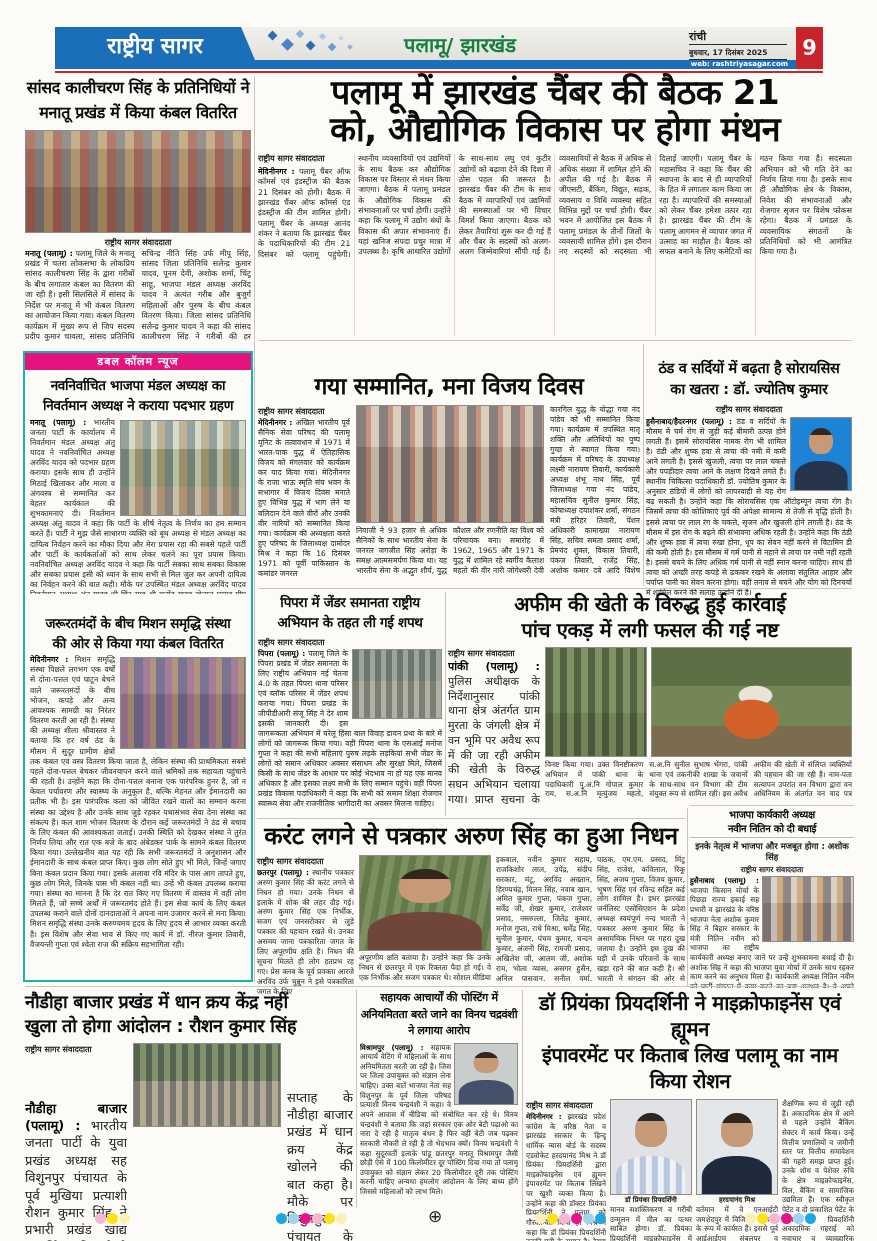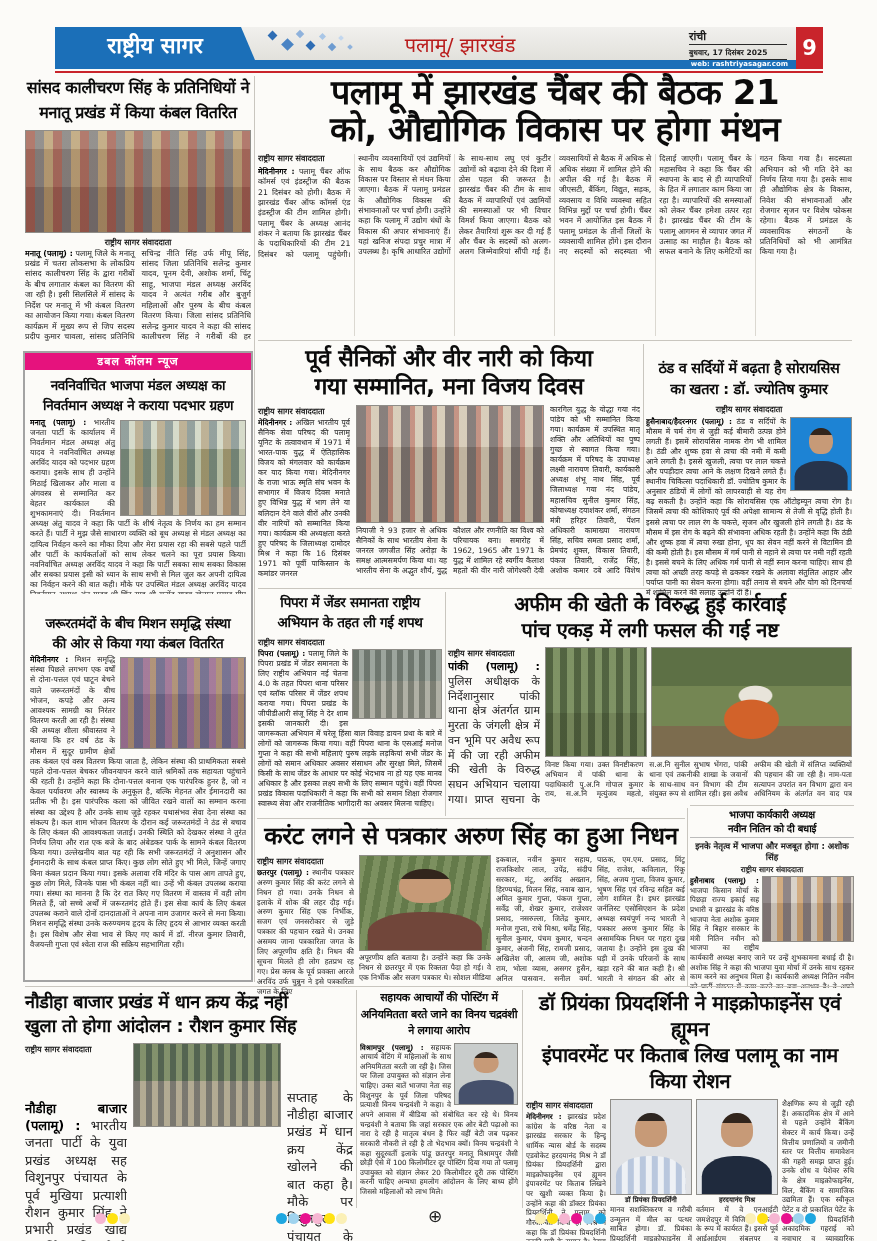--- a/index.html
+++ b/index.html
@@ -14,21 +14,21 @@
   .mast-diamonds{position:absolute;left:208px;top:1px;width:100px;height:31px;}
   .dm{position:absolute;transform:rotate(45deg);background:#5b8fc9;}
   .dm:nth-child(1){left:6px;top:4px;width:7px;height:7px;background:#2e6db4;}
   .dm:nth-child(2){left:20px;top:12px;width:9px;height:9px;background:#4a84c4;}
   .dm:nth-child(3){left:34px;top:3px;width:6px;height:6px;background:#8fb2dc;}
   .dm:nth-child(4){left:44px;top:14px;width:7px;height:7px;background:#2e6db4;}
   .dm:nth-child(5){left:57px;top:6px;width:5px;height:5px;background:#a9c6e6;}
   .dm:nth-child(6){left:66px;top:16px;width:6px;height:6px;background:#6d9bd0;}
   .dm:nth-child(7){left:76px;top:8px;width:4px;height:4px;background:#c3d7ee;}
   .dm:nth-child(8){left:85px;top:17px;width:4px;height:4px;background:#8fb2dc;}
-  .mast-title{position:absolute;left:255px;top:4px;width:300px;text-align:center;font-size:20px;font-weight:normal;color:#b91c1c;}
+  .mast-title{position:absolute;left:255px;top:4px;width:300px;text-align:center;font-size:20px;font-weight:bold;color:#15803d;}
   .mast-date{position:absolute;right:36px;top:1px;width:98px;}
   .mast-city{font-size:11px;font-weight:bold;border-bottom:1.5px solid #2a2a2a;padding-bottom:1px;}
   .mast-dateline{font-size:7.5px;font-weight:bold;border-bottom:1.5px solid #2a2a2a;padding:2px 0 2px 0;}
   .mast-page{position:absolute;right:0;top:0;width:27px;height:42px;background:#c9242b;color:#fff;
              display:flex;align-items:center;justify-content:center;font-size:21px;font-weight:bold;}
   .mast-strip{position:absolute;left:0;top:33px;width:741px;height:9px;background:#1b6fb8;color:#fff;
               font-size:7px;font-weight:bold;text-align:right;line-height:9px;padding-right:8px;box-sizing:border-box;}
   .mast-redline{position:absolute;left:0;top:44px;width:768px;height:2px;background:#c9242b;}
   
   .hl{font-weight:bold;color:#0b0b0b;letter-spacing:-0.3px;}
@@ -67,21 +67,21 @@
               linear-gradient(#5d7045 0 35%,#748653 35% 72%,#7c6c4e 72%);}
   .ph-bjpnavin{background:repeating-linear-gradient(90deg,rgba(60,50,70,.40) 0 8px,rgba(242,240,235,.40) 8px 14px,rgba(230,140,40,.35) 14px 20px),linear-gradient(#c8beb2 0 40%,#a89c8e 40%);}
   .ph-naudiha{background:repeating-linear-gradient(90deg,rgba(45,55,70,.45) 0 6px,rgba(165,165,150,.30) 6px 12px),linear-gradient(#74895a 0 45%,#b9ad92 45%);}
   
   #art-kambal{position:absolute;left:25px;top:76px;width:226px;}
   #art-kambal .hl{font-size:16px;line-height:1.55;text-align:center;}
   #art-kambal .photo{width:226px;height:103px;margin-top:4px;}
   #art-kambal .byline{text-align:center;margin:3px 0 2px;}
   #art-kambal .body-txt{height:97px;column-count:2;column-gap:7px;}
   
-  #dbl-box{position:absolute;left:23px;top:351px;width:230px;height:631px;border:2px solid #a3a3a3;box-sizing:border-box;}
+  #dbl-box{position:absolute;left:23px;top:351px;width:230px;height:631px;border:2px solid #14b8a6;box-sizing:border-box;}
   .banner{height:17px;background:#e6127d;color:#fff;font-size:11px;font-weight:bold;text-align:center;line-height:17px;letter-spacing:1px;}
   .dbl-inner{padding:5px 5px 0;}
   .dbl-inner .hl{font-size:13.5px;line-height:1.5;text-align:center;}
   #bjpmandal-photo{float:right;width:126px;height:96px;margin:2px 0 3px 5px;}
   #art-bjpmandal .body-txt{height:176px;font-size:7.6px;margin-top:2px;}
   #art-mission{margin-top:19px;}
   #mission-photo{float:right;width:126px;height:92px;margin:2px 0 3px 5px;}
   #art-mission .body-txt{height:332px;font-size:7.6px;margin-top:2px;}
   
   #art-chamber{position:absolute;left:258px;top:74px;width:594px;}
@@ -250,21 +250,21 @@
     </div>
     <div class="body-txt">
       <div class="byline">राष्ट्रीय सागर संवाददाता</div>
       <b>मेदिनीनगर :</b>
       <span>पलामू चैंबर ऑफ कॉमर्स एवं इंडस्ट्रीज की बैठक 21 दिसंबर को होगी। बैठक में झारखंड चैंबर ऑफ कॉमर्स एंड इंडस्ट्रीज की टीम शामिल होगी। पलामू चैंबर के अध्यक्ष आनंद शंकर ने बताया कि झारखंड चैंबर के पदाधिकारियों की टीम 21 दिसंबर को पलामू पहुंचेगी। स्थानीय व्यवसायियों एवं उद्यमियों के साथ बैठक कर औद्योगिक विकास पर विस्तार से मंथन किया जाएगा। बैठक में पलामू प्रमंडल के औद्योगिक विकास की संभावनाओं पर चर्चा होगी। उन्होंने कहा कि पलामू में उद्योग धंधों के विकास की अपार संभावनाएं हैं। यहां खनिज संपदा प्रचुर मात्रा में उपलब्ध है। कृषि आधारित उद्योगों के साथ-साथ लघु एवं कुटीर उद्योगों को बढ़ावा देने की दिशा में ठोस पहल की जरूरत है। झारखंड चैंबर की टीम के साथ बैठक में व्यापारियों एवं उद्यमियों की समस्याओं पर भी विचार विमर्श किया जाएगा। बैठक को लेकर तैयारियां शुरू कर दी गई हैं और चैंबर के सदस्यों को अलग-अलग जिम्मेवारियां सौंपी गई हैं। व्यवसायियों से बैठक में अधिक से अधिक संख्या में शामिल होने की अपील की गई है। बैठक में जीएसटी, बैंकिंग, विद्युत, सड़क, व्यवसाय व विधि व्यवस्था सहित विभिन्न मुद्दों पर चर्चा होगी। चैंबर भवन में आयोजित इस बैठक में पलामू प्रमंडल के तीनों जिलों के व्यवसायी शामिल होंगे। इस दौरान नए सदस्यों को सदस्यता भी दिलाई जाएगी। पलामू चैंबर के महासचिव ने कहा कि चैंबर की स्थापना के बाद से ही व्यापारियों के हित में लगातार काम किया जा रहा है। व्यापारियों की समस्याओं को लेकर चैंबर हमेशा तत्पर रहा है। झारखंड चैंबर की टीम के पलामू आगमन से व्यापार जगत में उत्साह का माहौल है। बैठक को सफल बनाने के लिए कमेटियों का गठन किया गया है। सदस्यता अभियान को भी गति देने का निर्णय लिया गया है। इसके साथ ही औद्योगिक क्षेत्र के विकास, निवेश की संभावनाओं और रोजगार सृजन पर विशेष फोकस रहेगा। बैठक में प्रमंडल के व्यवसायिक संगठनों के प्रतिनिधियों को भी आमंत्रित किया गया है।</span>
     </div>
   </div>
 
   <div id="art-vijay">
     <div class="hl">
-      <span>पूर्व सैनिकों और वीर नारी को किया</span><br><span>गया सम्मानित, मना विजय दिवस</span>
+      <br><span>गया सम्मानित, मना विजय दिवस</span>
     </div>
     <div class="vijay-row">
       <div class="vijay-col1">
         <div class="byline" style="margin-bottom:2px;">राष्ट्रीय सागर संवाददाता</div>
         <div class="body-txt">
           <b>मेदिनीनगर :</b>
           <span>अखिल भारतीय पूर्व सैनिक सेवा परिषद की पलामू यूनिट के तत्वावधान में 1971 में भारत-पाक युद्ध में ऐतिहासिक विजय को मंगलवार को कार्यक्रम कर याद किया गया। मेदिनीनगर के राजा भाऊ स्मृति संघ भवन के सभागार में विजय दिवस मनाते हुए विभिन्न युद्ध में भाग लेने या बलिदान देने वाले वीरों और उनकी वीर नारियों को सम्मानित किया गया। कार्यक्रम की अध्यक्षता करते हुए परिषद के जिलाध्यक्ष दामोदर मिश्र ने कहा कि 16 दिसंबर 1971 को पूर्वी पाकिस्तान के कमांडर जनरल</span>
         </div>
       </div>
       <div class="vijay-mid">

